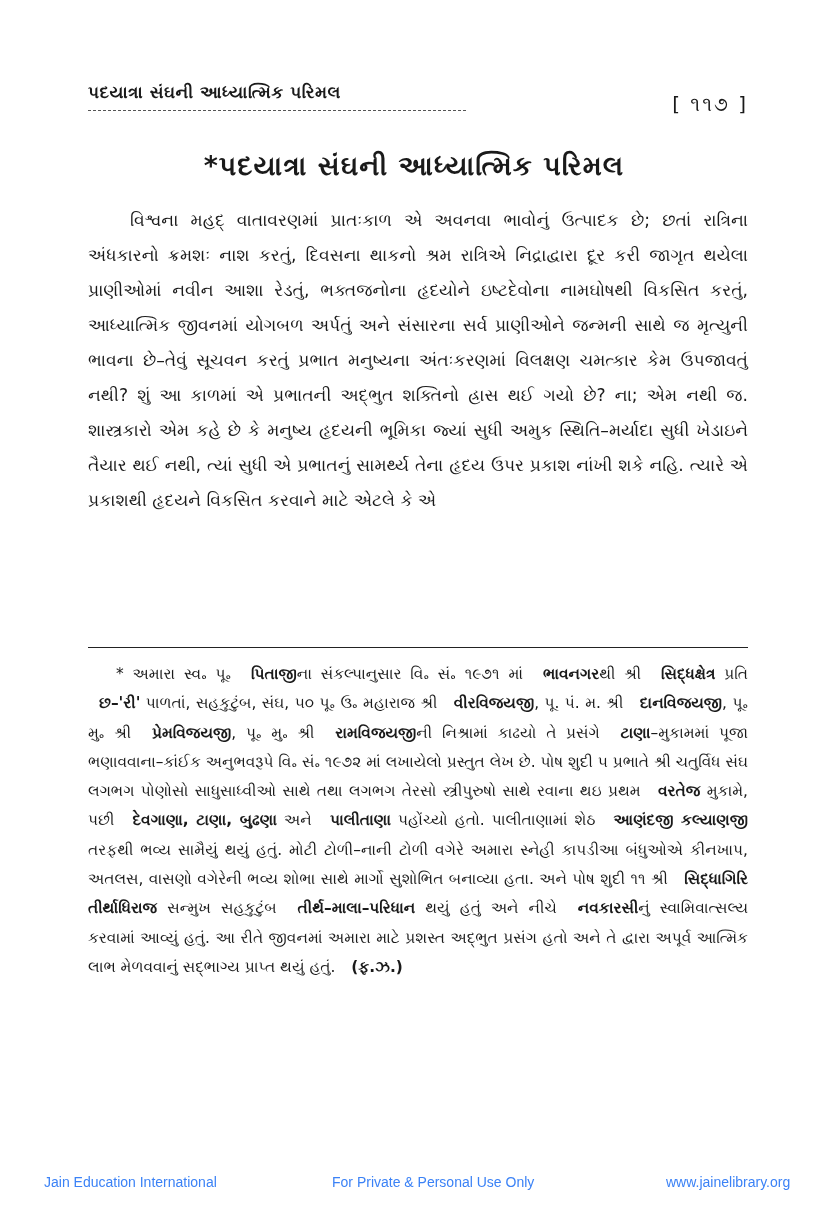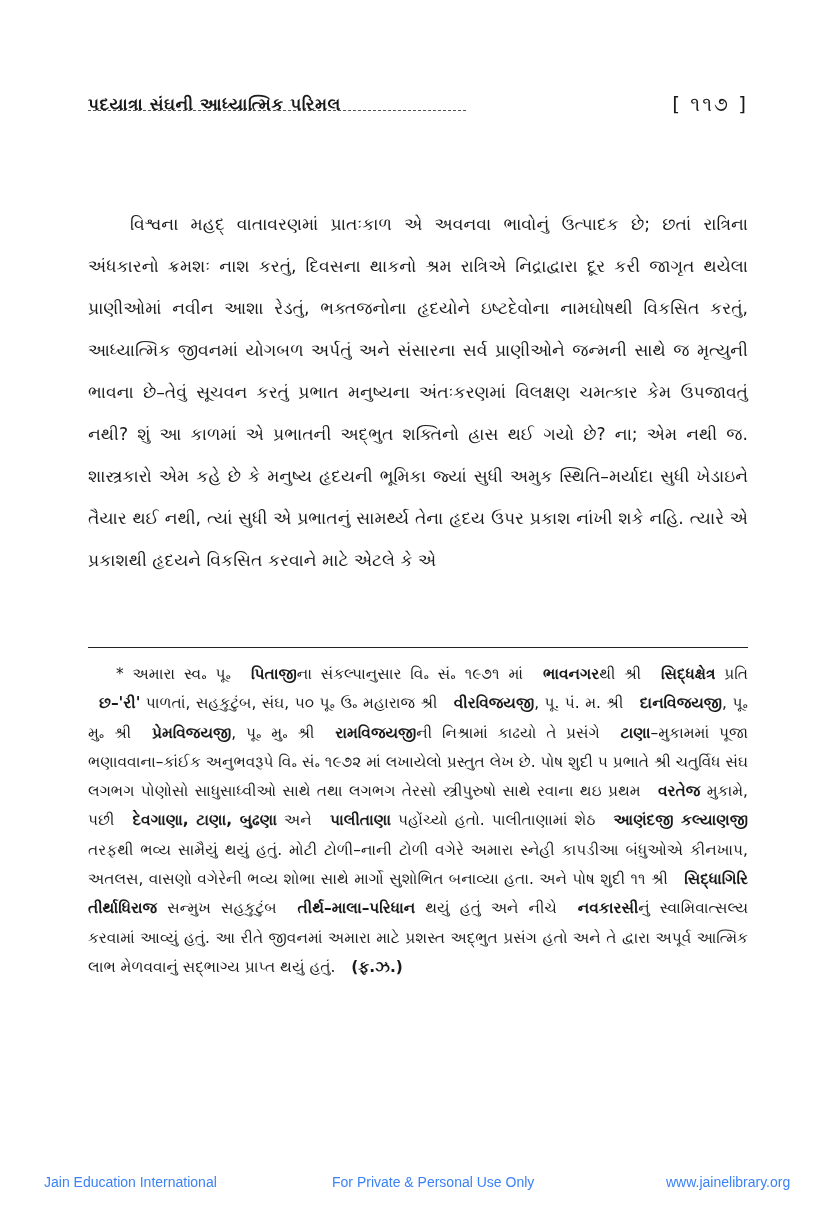--- a/index.html
+++ b/index.html
@@ -5,35 +5,35 @@
   html, body { margin: 0; padding: 0; }
   body {
     width: 828px; height: 1218px; background: #ffffff; position: relative; overflow: hidden;
     font-family: "DejaVu Sans", sans-serif; color: #1a1a1a;
   }
   .page { position: absolute; left: 0; top: 0; width: 828px; height: 1218px; }
   .running-head {
     position: absolute; left: 88px; top: 78px; width: 660px; height: 40px;
   }
   .running-title {
-    position: absolute; left: 0; top: 16px; font-size: 17px; font-weight: bold; letter-spacing: 0.5px;
+    position: absolute; left: 0; top: 4px; font-size: 17px; font-weight: bold; letter-spacing: 0.5px;
   }
   .running-rule {
     position: absolute; left: 0; top: 32px; width: 378px; border-top: 1px dashed #555;
   }
   .page-num {
     position: absolute; right: 0; top: 14px; font-size: 20px; letter-spacing: 2px;
   }
   .chapter-title {
     position: absolute; left: 0; width: 828px; top: 150px; text-align: center;
     font-size: 27px; font-weight: bold; letter-spacing: 1px;
   }
   .body-text {
     position: absolute; left: 88px; top: 203px; width: 660px;
-    font-size: 17.2px; line-height: 42px; text-align: justify;
+    font-size: 17.2px; line-height: 35px; text-align: justify;
   }
   .body-text p { margin: 0; text-indent: 42px; text-align-last: left; }
   .footnote-rule {
     position: absolute; left: 88px; top: 647px; width: 660px; border-top: 1.5px solid #222;
   }
   .footnote {
     position: absolute; left: 88px; top: 660px; width: 660px;
     font-size: 15.4px; line-height: 29.3px; text-align: justify;
   }
   .footnote p { margin: 0; text-indent: 28px; }
@@ -51,20 +51,21 @@
 <body>
 
 <div class="page">
 
   <div class="running-head">
     <span class="running-title">પદયાત્રા સંઘની આધ્યાત્મિક પરિમલ</span>
     <div class="running-rule"></div>
     <span class="page-num">[ ૧૧૭ ]</span>
   </div>
 
+  <div class="chapter-title">*પદયાત્રા સંઘની આધ્યાત્મિક પરિમલ</div>
 
   <div class="body-text">
     <p>વિશ્વના મહદ્ વાતાવરણમાં પ્રાતઃકાળ એ અવનવા ભાવોનું ઉત્પાદક છે; છતાં રાત્રિના અંધકારનો ક્રમશઃ નાશ કરતું, દિવસના થાકનો શ્રમ રાત્રિએ નિદ્રાદ્વારા દૂર કરી જાગૃત થયેલા પ્રાણીઓમાં નવીન આશા રેડતું, ભક્તજનોના હૃદયોને ઇષ્ટદેવોના નામઘોષથી વિકસિત કરતું, આધ્યાત્મિક જીવનમાં યોગબળ અર્પતું અને સંસારના સર્વ પ્રાણીઓને જન્મની સાથે જ મૃત્યુની ભાવના છે–તેવું સૂચવન કરતું પ્રભાત મનુષ્યના અંતઃકરણમાં વિલક્ષણ ચમત્કાર કેમ ઉપજાવતું નથી? શું આ કાળમાં એ પ્રભાતની અદ્ભુત શક્તિનો હ્રાસ થઈ ગયો છે? ના; એમ નથી જ. શાસ્ત્રકારો એમ કહે છે કે મનુષ્ય હૃદયની ભૂમિકા જ્યાં સુધી અમુક સ્થિતિ–મર્યાદા સુધી ખેડાઇને તૈયાર થઈ નથી, ત્યાં સુધી એ પ્રભાતનું સામર્થ્ય તેના હૃદય ઉપર પ્રકાશ નાંખી શકે નહિ. ત્યારે એ પ્રકાશથી હૃદયને વિકસિત કરવાને માટે એટલે કે એ</p>
   </div>
 
   <div class="footnote-rule"></div>
 
   <div class="footnote">
     <p id="footnote-p"><span>* અમારા સ્વ૰ પૂ૰ </span><b>પિતાજી</b><span>ના સંકલ્પાનુસાર વિ૰ સં૰ ૧૯૭૧ માં </span><b>ભાવનગર</b><span>થી શ્રી </span><b>સિદ્ધક્ષેત્ર</b><span> પ્રતિ </span><b>છ–'રી'</b><span> પાળતાં, સહકુટુંબ, સંઘ, ૫૦ પૂ૰ ઉ૰ મહારાજ શ્રી </span><b>વીરવિજયજી</b><span>, પૂ. પં. મ. શ્રી </span><b>દાનવિજયજી</b><span>, પૂ૰ મુ૰ શ્રી </span><b>પ્રેમવિજયજી</b><span>, પૂ૰ મુ૰ શ્રી </span><b>રામવિજયજી</b><span>ની નિશ્રામાં કાઢયો તે પ્રસંગે </span><b>ટાણા</b><span>–મુકામમાં પૂજા ભણાવવાના–કાંઈક અનુભવરૂપે વિ૰ સં૰ ૧૯૭૨ માં લખાયેલો પ્રસ્તુત લેખ છે. પોષ શુદી ૫ પ્રભાતે શ્રી ચતુર્વિધ સંઘ લગભગ પોણોસો સાધુસાધ્વીઓ સાથે તથા લગભગ તેરસો સ્ત્રીપુરુષો સાથે રવાના થઇ પ્રથમ </span><b>વરતેજ</b><span> મુકામે, પછી </span><b>દેવગાણા, ટાણા, બુઢણા</b><span> અને </span><b>પાલીતાણા</b><span> પહોંચ્યો હતો. પાલીતાણામાં શેઠ </span><b>આણંદજી કલ્યાણજી</b><span> તરફથી ભવ્ય સામૈયું થયું હતું. મોટી ટોળી–નાની ટોળી વગેરે અમારા સ્નેહી કાપડીઆ બંધુઓએ કીનખાપ, અતલસ, વાસણો વગેરેની ભવ્ય શોભા સાથે માર્ગો સુશોભિત બનાવ્યા હતા. અને પોષ શુદી ૧૧ શ્રી </span><b>સિદ્ધાગિરિ તીર્થાધિરાજ</b><span> સન્મુખ સહકુટુંબ </span><b>તીર્થ–માલા–પરિધાન</b><span> થયું હતું અને નીચે </span><b>નવકારસી</b><span>નું સ્વામિવાત્સલ્ય કરવામાં આવ્યું હતું. આ રીતે જીવનમાં અમારા માટે પ્રશસ્ત અદ્ભુત પ્રસંગ હતો અને તે દ્વારા અપૂર્વ આત્મિક લાભ મેળવવાનું સદ્ભાગ્ય પ્રાપ્ત થયું હતું. </span><b>(ફ.ઝ.)</b></p>
   </div>

